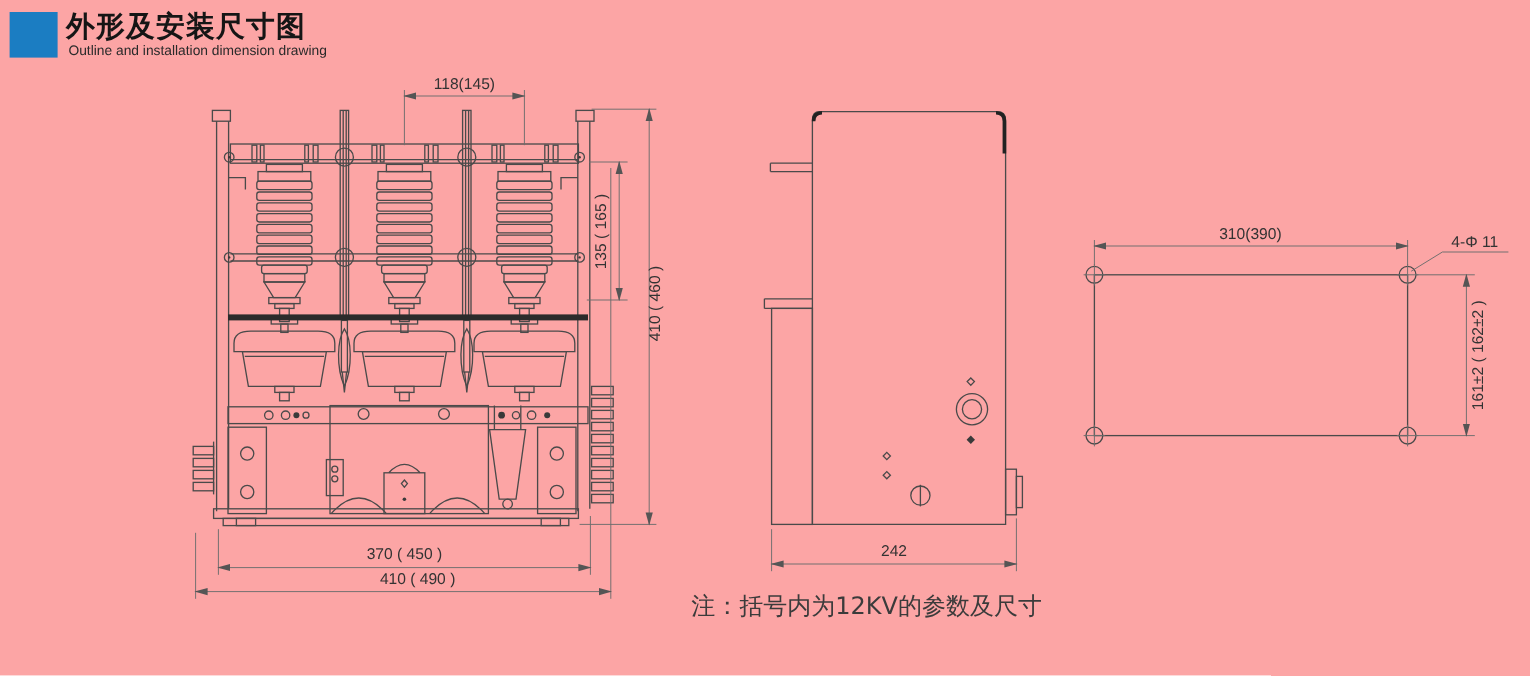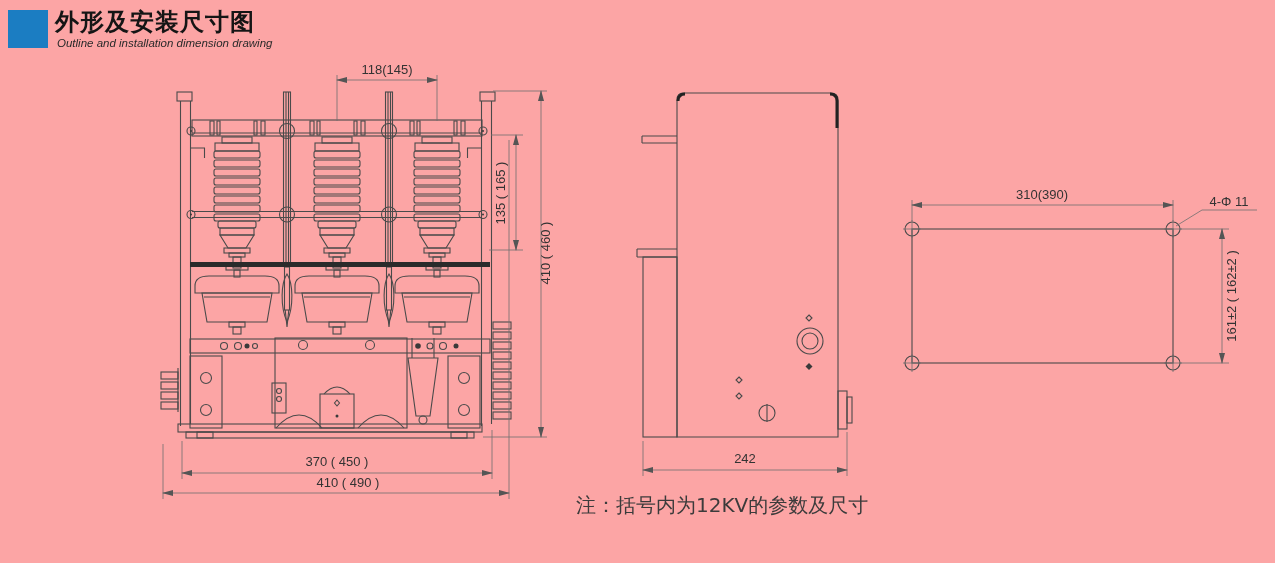--- a/index.html
+++ b/index.html
@@ -2,21 +2,21 @@
 <html><head>
 <meta charset="utf-8">
 <style>
   html,body{margin:0;padding:0;background:#fff;}
   #stage{position:relative;width:1275px;height:563px;background:#fca5a5;overflow:hidden;
          font-family:"Liberation Sans",sans-serif;}
   .header{position:absolute;left:0;top:0;width:600px;height:60px;}
   .accent{position:absolute;left:8px;top:10px;width:40px;height:38px;background:#1b7dc2;}
   .title-cn{position:absolute;left:55px;top:6px;font-size:24px;font-weight:bold;color:#151515;
             letter-spacing:1px;white-space:nowrap;}
-  .title-en{position:absolute;left:57px;top:37px;font-size:11.5px;color:#2a2a2a;white-space:nowrap;font-style:italic;}
+  .title-en{position:absolute;left:57px;top:37px;font-size:11.5px;color:#2a2a2a;white-space:nowrap;}
   svg{position:absolute;left:0;top:0;}
   svg path,svg rect,svg circle,svg line,svg polyline,svg polygon{fill:none;stroke:#4a4a4a;stroke-width:1.1;}
   svg .thin{stroke:#6e6e6e;stroke-width:0.8;}
   svg .thick{stroke:#222;stroke-width:3;}
   svg .dark{fill:#2b2b2b;stroke:none;}
   svg .fil{fill:#3a3a3a;stroke:none;}
   svg text{fill:#333;stroke:none;font-family:"Liberation Sans",sans-serif;font-size:13px;}
   svg text.note{font-size:20px;fill:#3b3b3b;font-family:"DejaVu Sans","Liberation Sans",sans-serif;}
   #arw path{fill:#555;stroke:none;}
 </style>

